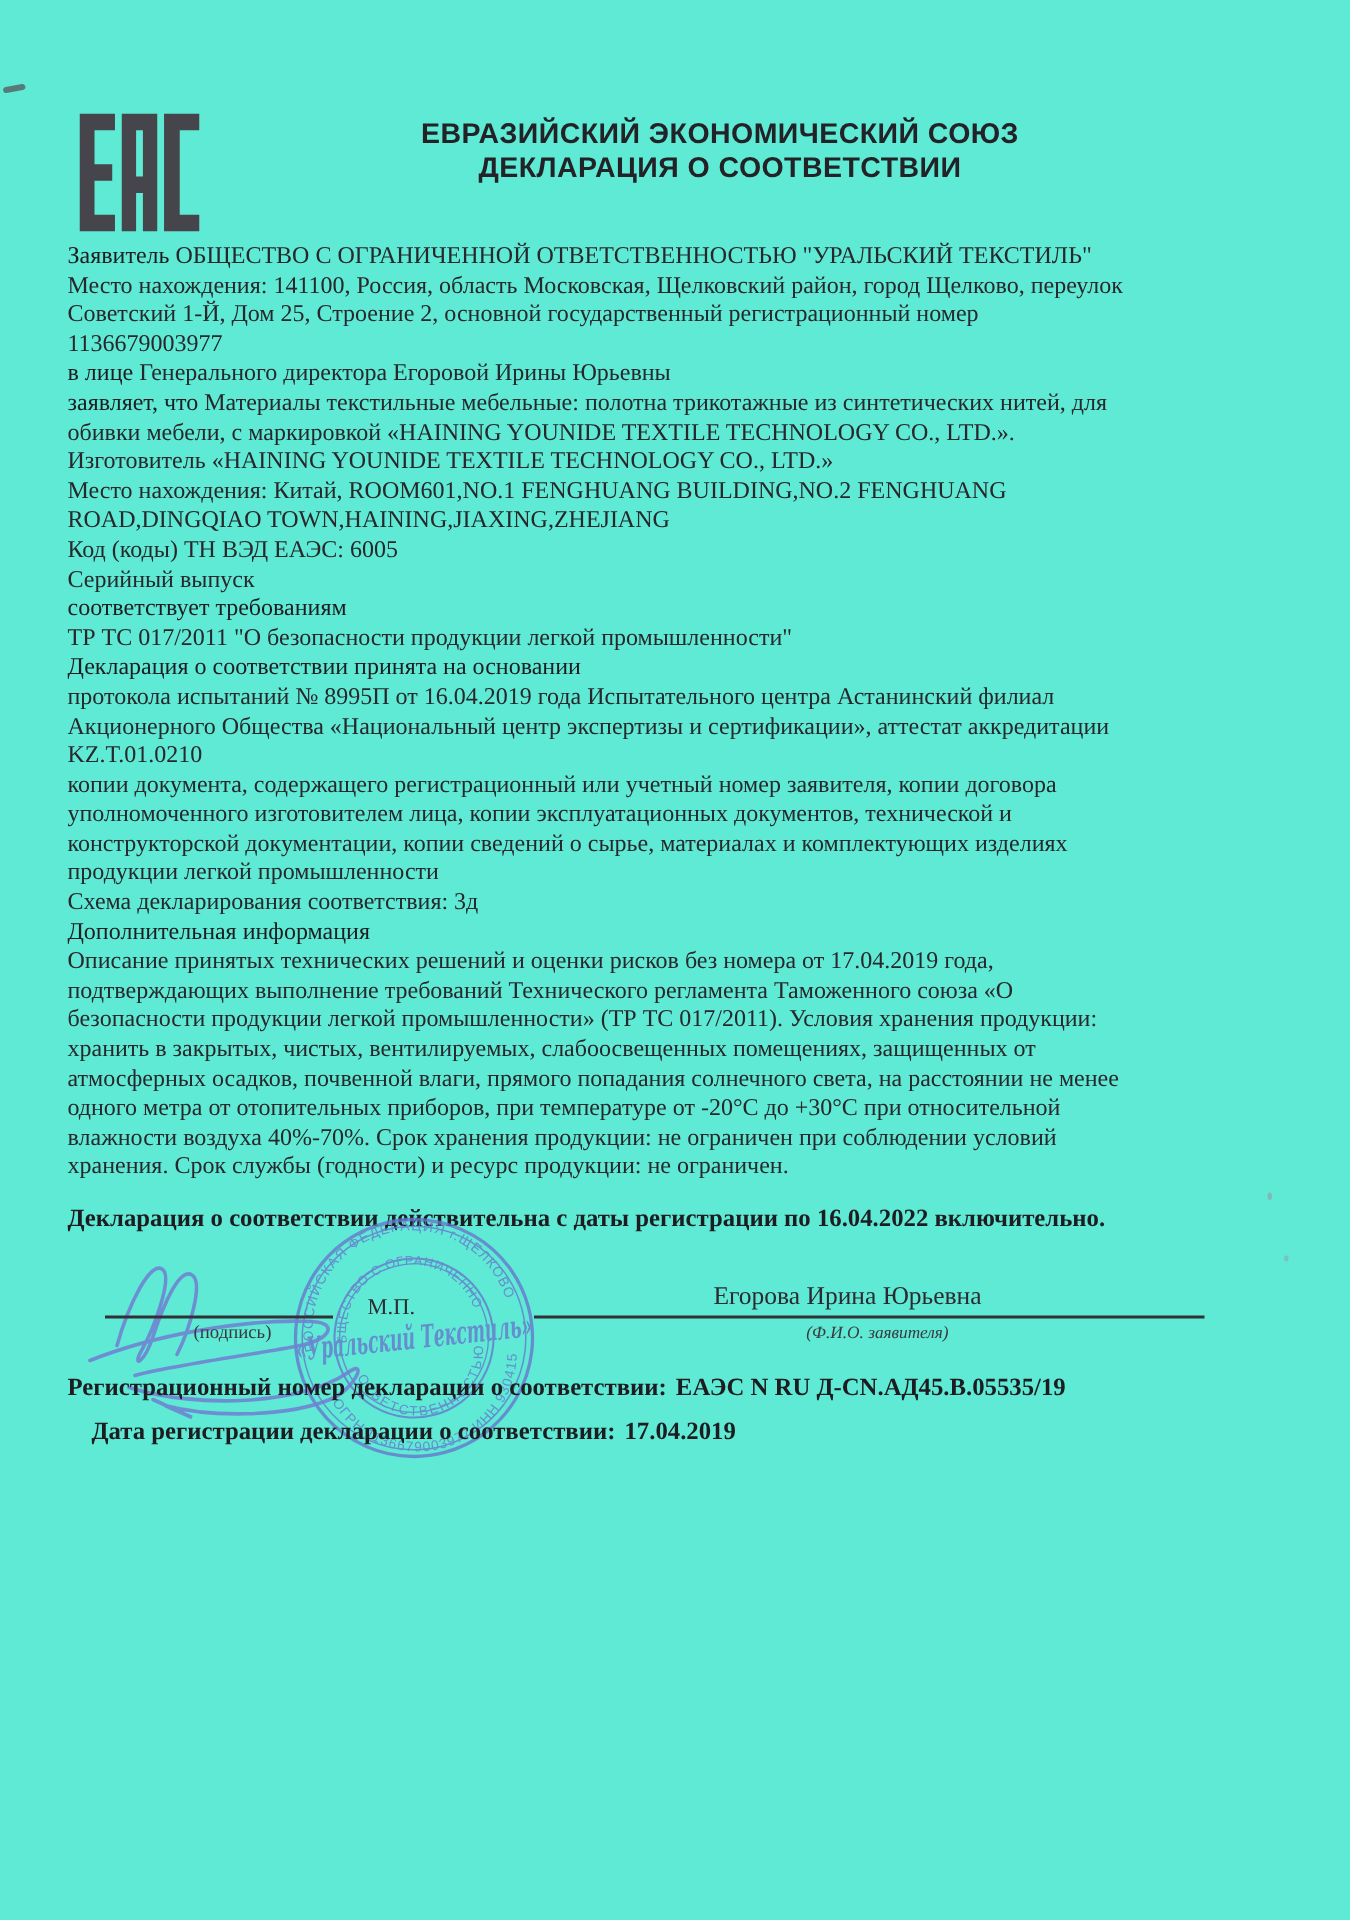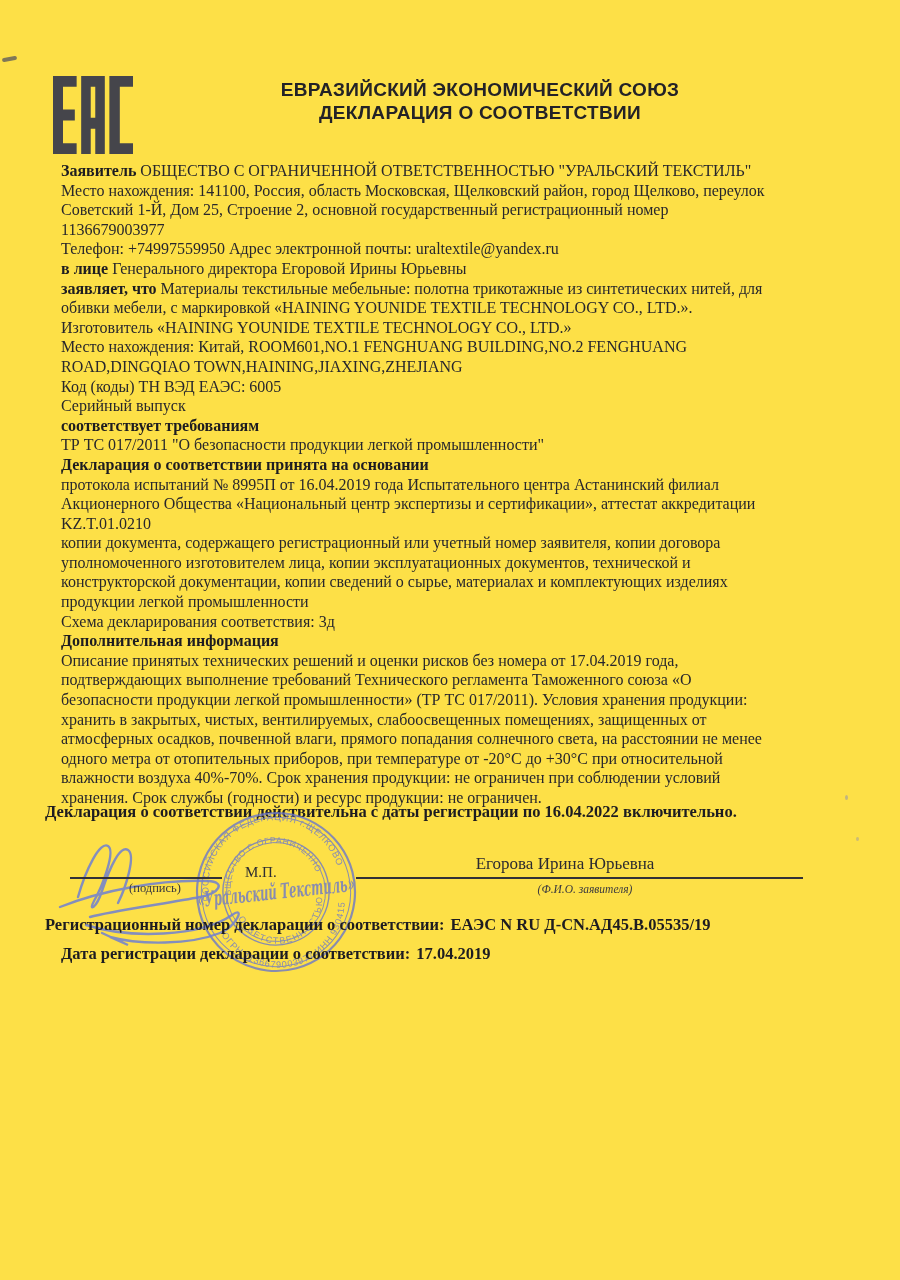--- a/index.html
+++ b/index.html
@@ -1,19 +1,19 @@
 <!DOCTYPE html>
 <html><head>
 <meta charset="utf-8">
 <style>
   html,body{margin:0;padding:0;}
   .page{
     position:relative;
     width:900px;height:1280px;
-    background:#fde047;
+    background:#5eead4;
     overflow:hidden;
     font-family:"Liberation Serif", serif;
     color:#28272c;
   }
   
   .corner-mark{position:absolute;left:2px;top:57px;width:15px;height:4px;background:#55555c;transform:rotate(-10deg);opacity:.75;border-radius:2px;}
   .speck1{position:absolute;left:845px;top:795px;width:3px;height:5px;background:#9a98a6;opacity:.6;border-radius:50%;}
   .speck2{position:absolute;left:856px;top:837px;width:3px;height:4px;background:#9a98a6;opacity:.5;border-radius:50%;}
 
   
@@ -26,21 +26,21 @@
     font-family:"Liberation Sans", sans-serif;
     font-weight:bold;font-size:19px;line-height:23px;
     color:#232227;letter-spacing:.3px;
   }
 
   
   .bodytext{
     position:absolute;left:45px;top:161px;width:812px;
     font-size:16px;line-height:19.6px;white-space:nowrap;
   }
-  .ln b{font-weight:700;color:#1d1c21;margin-left:16px;}
+  .ln b{font-weight:400;color:#1d1c21;}
 
   .validity{
     position:absolute;left:45px;top:802px;width:812px;
     font-size:16.5px;font-weight:700;color:#1d1c21;white-space:nowrap;
   }
 
   
   .sig-line-left{position:absolute;left:70px;top:877px;width:152px;height:2px;background:#323137;}
   .sig-line-right{position:absolute;left:356px;top:877px;width:447px;height:2px;background:#323137;}
   .sig-caption{position:absolute;left:95px;top:881px;width:120px;text-align:center;font-size:12.5px;color:#3a393f;}
@@ -77,21 +77,20 @@
   <div class="hdr">
     <div>ЕВРАЗИЙСКИЙ ЭКОНОМИЧЕСКИЙ СОЮЗ</div>
     <div>ДЕКЛАРАЦИЯ О СООТВЕТСТВИИ</div>
   </div>
 
   <div class="bodytext">
     <div class="ln"><b>Заявитель</b><span> ОБЩЕСТВО С ОГРАНИЧЕННОЙ ОТВЕТСТВЕННОСТЬЮ "УРАЛЬСКИЙ ТЕКСТИЛЬ"</span></div>
     <div class="ln"><b></b><span>Место нахождения: 141100, Россия, область Московская, Щелковский район, город Щелково, переулок</span></div>
     <div class="ln"><b></b><span>Советский 1-Й, Дом 25, Строение 2, основной государственный регистрационный номер</span></div>
     <div class="ln"><b></b><span>1136679003977</span></div>
-    <div class="ln"><b></b><span>Телефон: +74997559950 Адрес электронной почты: uraltextile@yandex.ru</span></div>
     <div class="ln"><b>в лице</b><span> Генерального директора Егоровой Ирины Юрьевны</span></div>
     <div class="ln"><b>заявляет, что</b><span> Материалы текстильные мебельные: полотна трикотажные из синтетических нитей, для</span></div>
     <div class="ln"><b></b><span>обивки мебели, с маркировкой «HAINING YOUNIDE TEXTILE TECHNOLOGY CO., LTD.».</span></div>
     <div class="ln"><b></b><span>Изготовитель «HAINING YOUNIDE TEXTILE TECHNOLOGY CO., LTD.»</span></div>
     <div class="ln"><b></b><span>Место нахождения: Китай, ROOM601,NO.1 FENGHUANG BUILDING,NO.2 FENGHUANG</span></div>
     <div class="ln"><b></b><span>ROAD,DINGQIAO TOWN,HAINING,JIAXING,ZHEJIANG</span></div>
     <div class="ln"><b></b><span>Код (коды) ТН ВЭД ЕАЭС: 6005</span></div>
     <div class="ln"><b></b><span>Серийный выпуск</span></div>
     <div class="ln"><b>соответствует требованиям</b><span></span></div>
     <div class="ln"><b></b><span>ТР ТС 017/2011 "О безопасности продукции легкой промышленности"</span></div>

